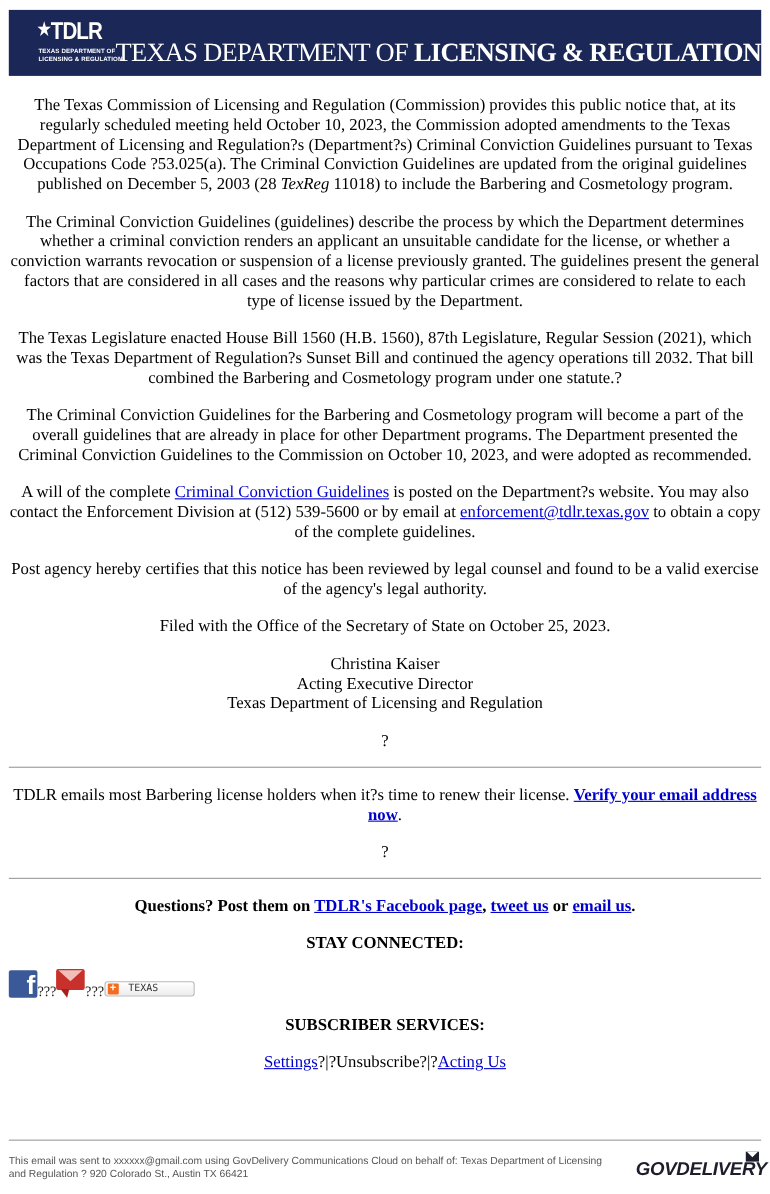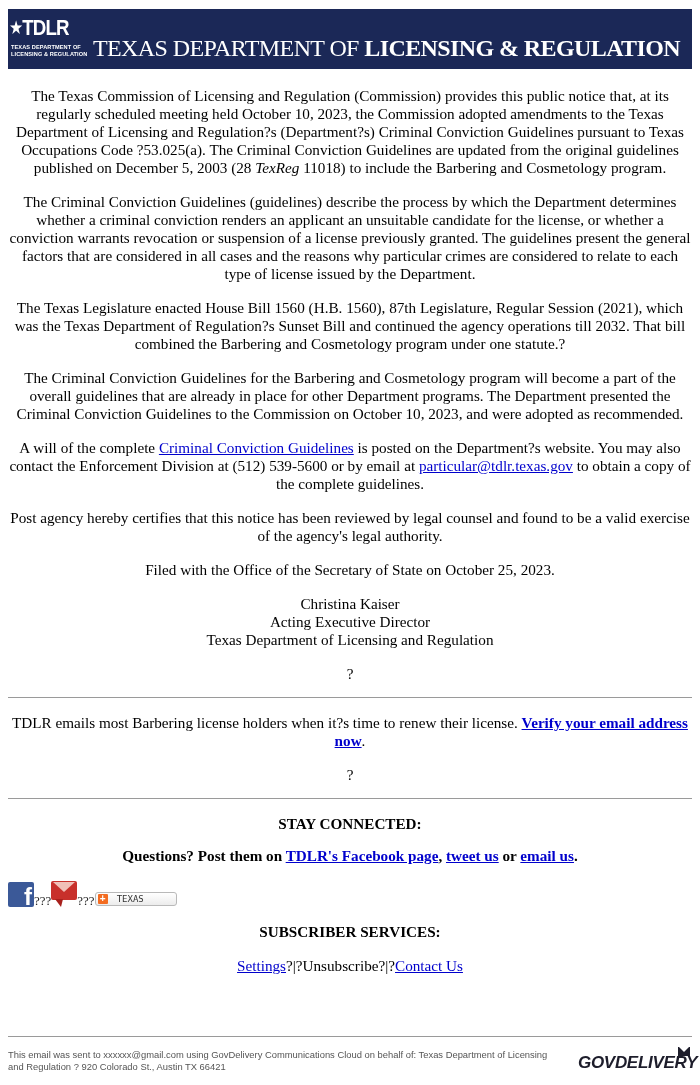--- a/index.html
+++ b/index.html
@@ -1,18 +1,18 @@
 <!DOCTYPE html>
 <html><head>
 <meta charset="utf-8">
 <style>
   html, body { margin:0; padding:0; background:#ffffff; }
   body { width:700px; height:1085px; position:relative; overflow:hidden; font-family:"Liberation Serif", "DejaVu Serif", serif; color:#000; }
   .banner { position:absolute; left:8px; top:9px; width:684px; height:60px; background:#1b2857; display:flex; align-items:center; }
-  .logo { width:80px; height:60px; position:relative; margin-left:0; color:#fff; font-family:"Liberation Sans", sans-serif; }
+  .logo { width:80px; height:60px; position:relative; margin-left:24px; color:#fff; font-family:"Liberation Sans", sans-serif; }
   .logo .mark { position:absolute; left:2px; top:8px; font-weight:bold; font-size:22px; letter-spacing:-1px; line-height:22px; transform:scaleX(0.85); transform-origin:left; white-space:nowrap; }
   .logo .mark .star { font-size:16px; vertical-align:top; margin-right:1px; }
   .logo .sub { position:absolute; left:3px; top:35px; font-size:5.6px; font-weight:bold; line-height:6.5px; letter-spacing:0.1px; white-space:nowrap; }
   .banner-title { color:#fff; font-family:Liberation Serif, serif; font-size:24px; letter-spacing:-0.6px; margin-left:5px; white-space:nowrap;margin-top:18px; }
   .banner-title b { font-weight:bold; }
   .content { position:absolute; left:8px; top:87px; width:684px; font-size:15.2px; line-height:18px; }
   .content p { margin:0 0 16px 0;text-align:center; }
   a { color:#0000cc; }
   .hr { height:1px; background:#9a9a9a; width:684px; margin:0; }
   .bold { font-weight:bold; }
@@ -45,58 +45,58 @@
     </div>
   </div>
   <div class="banner-title"><span>TEXAS DEPARTMENT OF </span><b>LICENSING &amp; REGULATION</b></div>
 </div>
 
 <div class="content">
   <p><span>The Texas Commission of Licensing and Regulation (Commission) provides this public notice that, at its regularly scheduled meeting held October 10, 2023, the Commission adopted amendments to the Texas Department of Licensing and Regulation?s (Department?s) Criminal Conviction Guidelines pursuant to Texas Occupations Code ?53.025(a). The Criminal Conviction Guidelines are updated from the original guidelines published on December 5, 2003 (28 </span><i>TexReg</i><span> 11018) to include the Barbering and Cosmetology program.</span></p>
   <p>The Criminal Conviction Guidelines (guidelines) describe the process by which the Department determines whether a criminal conviction renders an applicant an unsuitable candidate for the license, or whether a conviction warrants revocation or suspension of a license previously granted. The guidelines present the general factors that are considered in all cases and the reasons why particular crimes are considered to relate to each type of license issued by the Department.</p>
   <p>The Texas Legislature enacted House Bill 1560 (H.B. 1560), 87th Legislature, Regular Session (2021), which was the Texas Department of Regulation?s Sunset Bill and continued the agency operations till 2032. That bill combined the Barbering and Cosmetology program under one statute.?</p>
   <p>The Criminal Conviction Guidelines for the Barbering and Cosmetology program will become a part of the overall guidelines that are already in place for other Department programs. The Department presented the Criminal Conviction Guidelines to the Commission on October 10, 2023, and were adopted as recommended.</p>
-  <p><span>A will of the complete </span><a href="#">Criminal Conviction Guidelines</a><span> is posted on the Department?s website. You may also contact the Enforcement Division at (512) 539-5600 or by email at </span><a href="#">particular@tdlr.texas.gov</a><span> to obtain a copy of the complete guidelines.</span></p>
+  <p><span>A will of the complete </span><a href="#">Criminal Conviction Guidelines</a><span> is posted on the Department?s website. You may also contact the Enforcement Division at (512) 539-5600 or by email at </span><a href="#">enforcement@tdlr.texas.gov</a><span> to obtain a copy of the complete guidelines.</span></p>
   <p>Post agency hereby certifies that this notice has been reviewed by legal counsel and found to be a valid exercise of the agency's legal authority.</p>
   <p>Filed with the Office of the Secretary of State on October 25, 2023.</p>
   <p style="margin-bottom:16px;">
     <span>Christina Kaiser</span><br>
     <span>Acting Executive Director</span><br>
     <span>Texas Department of Licensing and Regulation</span>
   </p>
   <p style="margin-bottom:14px;">?</p>
 
   <div class="hr" style="margin-bottom:16px;"></div>
 
   <p><span>TDLR emails most Barbering license holders when it?s time to renew their license. </span><a href="#" class="bold">Verify your email address now</a><span>.</span></p>
   <p style="margin-bottom:14px;">?</p>
 
   <div class="hr" style="margin-bottom:16px;"></div>
 
+  <p class="bold"><span>Questions? Post them on </span><a href="#">TDLR's Facebook page</a><span>, </span><a href="#">tweet us</a><span> or </span><a href="#">email us</a><span>.</span></p>
+
   <p class="bold" style="margin-bottom:14px;">STAY CONNECTED:</p>
-
-  <p class="bold"><span>Questions? Post them on </span><a href="#">TDLR's Facebook page</a><span>, </span><a href="#">tweet us</a><span> or </span><a href="#">email us</a><span>.</span></p>
 
   <div class="icons" style="margin-bottom:16px;">
     <div class="fb"><span>f</span></div>
     <span class="q">???</span>
     <div class="mail">
         <div class="env"></div>
         <div class="tail"></div>
       </div>
     <span class="q">???</span>
     <div class="share" style="margin-bottom:1px;">
         <span class="plus">+</span>
         <span>TEXAS</span>
       </div>
   </div>
 
   <p class="bold" style="margin-bottom:16px;">SUBSCRIBER SERVICES:</p>
 
-  <p><a href="#">Settings</a><span>?|?</span><span>Unsubscribe</span><span>?|?</span><a href="#">Contact Us</a></p>
+  <p><a href="#">Settings</a><span>?|?</span><span>Unsubscribe</span><span>?|?</span><a href="#">Acting Us</a></p>
 </div>
 
 <div class="footer">
   <div class="hr"></div>
   <div class="footer-text">This email was sent to xxxxxx@gmail.com using GovDelivery Communications Cloud on behalf of: Texas Department of Licensing and Regulation ? 920 Colorado St., Austin TX 66421</div>
   <div class="gd">GOVDELIVERY</div>
   <div class="gd-env"></div>
 </div>
 
 </body></html>

